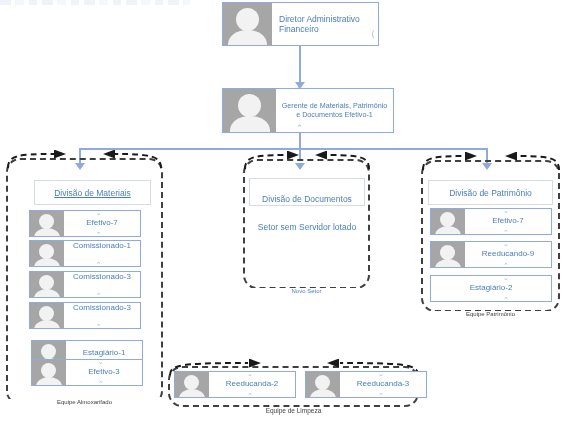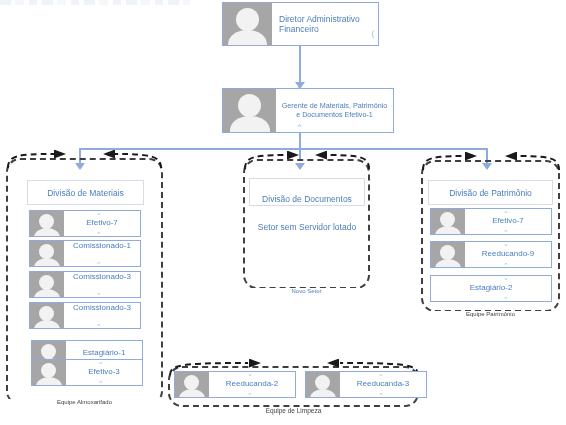--- a/index.html
+++ b/index.html
@@ -205,21 +205,21 @@
 
   <svg class="dashed-arrow" style="left:6px; top:150px;" width="62" height="20" viewBox="0 0 62 20">
     <path d="M2 18 C2 6 10 4 48 4" fill="none" stroke="#1a1a1a" stroke-width="2" stroke-dasharray="6,4"></path>
     <path d="M60 4 L48 -0.5 L48 8.5 Z" fill="#1a1a1a"></path>
   </svg>
   <svg class="dashed-arrow" style="left:95px; top:150px;" width="68" height="20" viewBox="0 0 68 20">
     <path d="M66 18 C66 6 56 4 20 4" fill="none" stroke="#1a1a1a" stroke-width="2" stroke-dasharray="6,4"></path>
     <path d="M8 4 L20 -0.5 L20 8.5 Z" fill="#1a1a1a"></path>
   </svg>
 
-  <div class="divhead" style="left:27px; top:180px; width:117px; height:25px; font-size:8.5px;">Divisão de Materiais</div>
+  <div class="divhead" style="left:34px; top:180px; width:117px; height:25px; font-size:8.5px;text-decoration:underline;">Divisão de Materiais</div>
 
   <div class="pbox" style="left:29px; top:210px; width:112px; height:27px;">
     <div class="av" style="width:34px;">
       <div class="head" style="width:15px; height:15px; left:9px; top:3px;"></div>
       <div class="body" style="width:26px; height:13px; left:4px; top:17px;"></div>
     </div>
     <div class="lbl" style="font-size:8px;">Efetivo-7</div>
     <div class="chev up" style="left:62%;">⌄</div>
     <div class="chev dn" style="left:62%;">⌃</div>
   </div>

